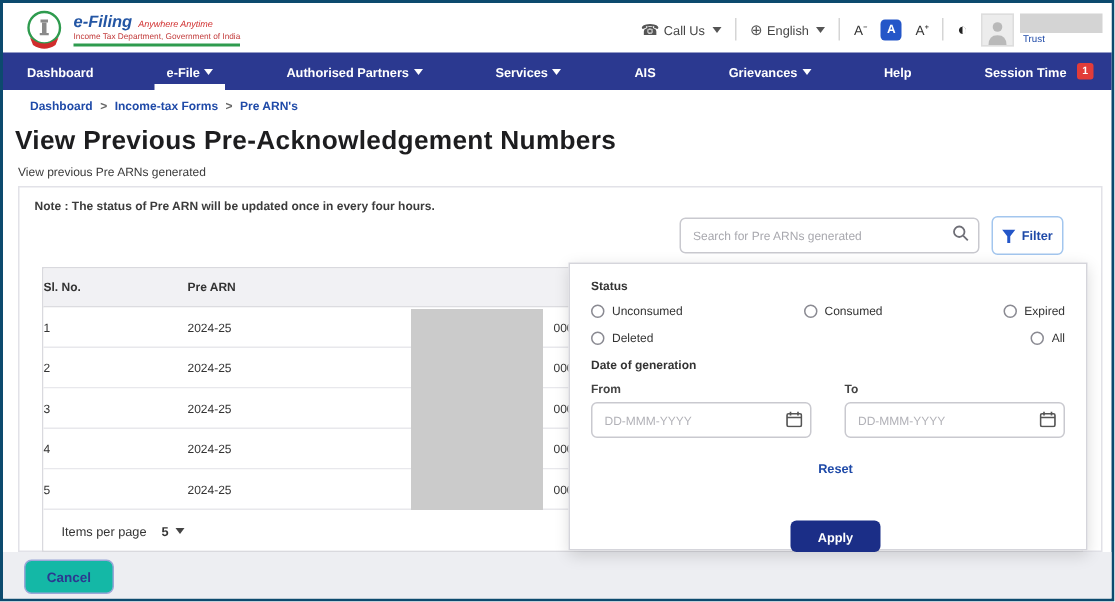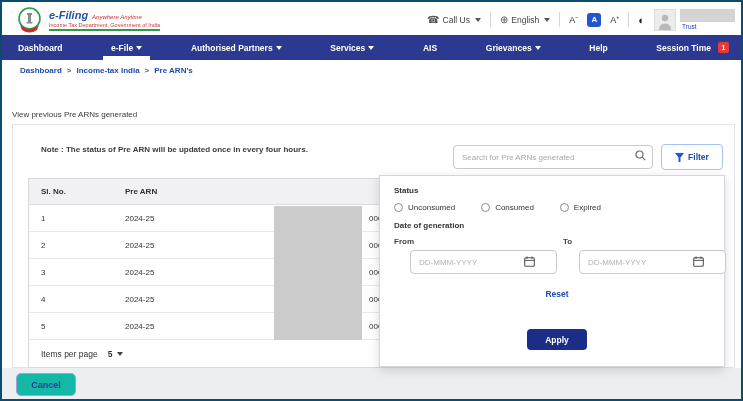--- a/index.html
+++ b/index.html
@@ -39,57 +39,57 @@
   
   .breadcrumb { position:absolute; top:64px; left:18px; display:flex; gap:5px; font-size:8px; font-weight:bold; color:#1f4aa8; }
   .crumb { cursor:pointer; }
   .crumb-sep { color:#666; }
   .crumb-current { color:#1f4aa8; }
   .page-title { position:absolute; top:81px; left:8px; font-size:17.5px; font-weight:bold; color:#1d1d1f; letter-spacing:0.2px; }
   .page-subtitle { position:absolute; top:108px; left:10px; font-size:8px; color:#3a3a3a; }
 
   
   .card { position:absolute; top:122px; left:10px; width:723px; height:244px; background:#fff; border:1px solid #e2e2e8; }
-  .note { position:absolute; top:8px; left:28px; font-size:8px; font-weight:bold; color:#3c3c3c;margin-top:12px; }
+  .note { position:absolute; top:8px; left:10px; font-size:8px; font-weight:bold; color:#3c3c3c; }
   .search-wrap { position:absolute; top:20px; left:440px; width:200px; height:24px; }
   .search-input { width:100%; height:100%; border:1px solid #c9c9cf; border-radius:4px; padding:0 20px 0 8px; font-size:8px; color:#333; font-family:"Liberation Sans",sans-serif; }
   .search-input::placeholder { color:#a8a8ae; }
   .search-icon { position:absolute; right:7px; top:5px; }
-  .filter-btn { position:absolute; top:19px; left:648px; width:62px; height:26px; background:#fff; border:1px solid #a3c6ee; border-radius:4px; color:#1f4aa8; font-weight:bold; font-size:8.5px; display:flex; align-items:center; justify-content:center; gap:4px; cursor:pointer; font-family:"Liberation Sans",sans-serif; }
+  .filter-btn { position:absolute; top:19px; left:648px; width:48px; height:26px; background:#fff; border:1px solid #a3c6ee; border-radius:4px; color:#1f4aa8; font-weight:bold; font-size:8.5px; display:flex; align-items:center; justify-content:center; gap:4px; cursor:pointer; font-family:"Liberation Sans",sans-serif; }
 
   
   .table { position:absolute; top:53px; left:15px; width:694px; height:190px; border:1px solid #d9d9de; }
   .thead { display:flex; height:26px; background:#f1f1f4; border-bottom:1px solid #dcdce0; align-items:center; font-weight:bold; font-size:8px; color:#333; }
   .trow { display:flex; height:27px; align-items:center; font-size:8px; color:#333; border-bottom:1px solid #e8e8ec; background:#fff; }
-  .c1 { width:88px; padding-left:12px; }
+  .c1 { width:88px; }
   .c2 { width:155px; padding-left:8px; }
   .c3 { flex:1; padding-left:8px; }
   .arn-visible { padding-left:89px; display:inline-block; color:#333; }
   .redaction { position:absolute; left:245px; top:27px; width:88px; height:134px; background:#cbcbcb; z-index:2; }
   .tfoot { display:flex; height:27px; align-items:center; font-size:8.5px; color:#333; padding-left:12px; gap:10px; background:#fff;text-align:center; }
   .ipp-select { display:flex; align-items:center; gap:5px; cursor:pointer; font-weight:bold; }
   .caret-dark { width:0; height:0; border-left:3px solid transparent; border-right:3px solid transparent; border-top:4px solid #444; }
 
   
   .filter-panel { position:absolute; top:173px; left:377px; width:346px; height:192px; background:#fff; border:1px solid #d5d5db; box-shadow:0 3px 10px rgba(0,0,0,0.15); z-index:5; }
   .fp-header { height:30px; display:flex; align-items:center; justify-content:space-between; padding:0 14px; border-bottom:1px solid #e4e4e8; }
   .fp-title { font-weight:bold; font-size:9px; color:#222; }
   .fp-close { font-size:13px; color:#333; cursor:pointer; line-height:1; }
   .fp-body { padding:10px 14px 0 14px; }
   .fp-label { font-size:8px; font-weight:bold; color:#333; margin-bottom:8px; }
-  .radio-row { display:flex; gap:26px; margin-bottom:9px; }
+  .radio-row { display:flex; gap:26px; margin-bottom:9px;justify-content:space-between; }
   .radio-opt { display:flex; align-items:center; gap:5px; cursor:pointer; }
   .radio-circle { width:9px; height:9px; border:1px solid #8a8a92; border-radius:50%; background:#fff; flex:none; }
   .radio-label { font-size:8px; color:#333; }
   .date-label { font-size:8px; font-weight:bold; color:#333; margin:3px 0 7px; }
   .date-cols { display:flex; gap:22px; }
   .date-col { width:155px; }
   .date-col-label { font-size:8px; font-weight:bold; color:#444; margin-bottom:4px; }
   .date-wrap { position:relative; width:100%; height:24px; }
-  .date-input { width:100%; height:100%; border:1px solid #c9c9cf; border-radius:4px; padding:0 22px 0 8px; font-size:8px; color:#333; font-family:"Liberation Sans",sans-serif;margin-left:16px; }
+  .date-input { width:100%; height:100%; border:1px solid #c9c9cf; border-radius:4px; padding:0 22px 0 8px; font-size:8px; color:#333; font-family:"Liberation Sans",sans-serif; }
   .date-input::placeholder { color:#b2b2b8; }
   .cal-icon { position:absolute; right:6px; top:6px; }
   .fp-actions { display:flex; align-items:center; gap:30px; margin-top:15px; padding-left:10px;flex-direction:column; }
   .reset-link { font-size:8.5px; font-weight:bold; color:#1f4aa8; cursor:pointer; }
   .apply-btn { width:60px; height:21px; background:#1b2e87; color:#fff; border:none; border-radius:4px; font-size:8.5px; font-weight:bold; cursor:pointer; font-family:"Liberation Sans",sans-serif; }
 
   
   .bottom-strip { position:absolute; top:366px; left:0; width:743px; height:35px; background:#edeef2; }
   .cancel-btn { position:absolute; top:371px; left:14px; width:60px; height:23px; background:#14b8a6; border:1px solid #9aa6d8; border-radius:5px; color:#2b3990; font-weight:bold; font-size:9px; cursor:pointer; font-family:"Liberation Sans",sans-serif; }
 </style>
@@ -177,25 +177,26 @@
     </div>
     <div class="nav-item">
       <span>Session Time</span>
       <span class="badge">1</span>
     </div>
   </div>
 
   <div class="breadcrumb">
     <span class="crumb">Dashboard</span>
     <span class="crumb-sep">&gt;</span>
-    <span class="crumb">Income-tax India</span>
+    <span class="crumb">Income-tax Forms</span>
     <span class="crumb-sep">&gt;</span>
     <span class="crumb-current">Pre ARN's</span>
   </div>
 
+  <div class="page-title">View Previous Pre-Acknowledgement Numbers</div>
   <div class="page-subtitle">View previous Pre ARNs generated</div>
 
   <div class="card">
     <div class="note">Note : The status of Pre ARN will be updated once in every four hours.</div>
 
     <div class="search-wrap">
       <input class="search-input" type="text" placeholder="Search for Pre ARNs generated" style="">
       <svg class="search-icon" width="11" height="11" viewBox="0 0 11 11">
         <circle cx="4.5" cy="4.5" r="3.5" fill="none" stroke="#6e6e76" stroke-width="1.2"></circle>
         <line x1="7.2" y1="7.2" x2="10.2" y2="10.2" stroke="#6e6e76" stroke-width="1.2"></line>
@@ -258,20 +259,30 @@
           <span class="radio-circle"></span>
           <span class="radio-label">Unconsumed</span>
         </span>
         <span class="radio-opt">
           <span class="radio-circle"></span>
           <span class="radio-label">Consumed</span>
         </span>
         <span class="radio-opt">
           <span class="radio-circle"></span>
           <span class="radio-label">Expired</span>
+        </span>
+      </div>
+      <div class="radio-row">
+        <span class="radio-opt">
+          <span class="radio-circle"></span>
+          <span class="radio-label">Deleted</span>
+        </span>
+        <span class="radio-opt">
+          <span class="radio-circle"></span>
+          <span class="radio-label">All</span>
         </span>
       </div>
       <div class="date-label">Date of generation</div>
       <div class="date-cols">
         <div class="date-col">
           <div class="date-col-label">From</div>
           <div class="date-wrap">
             <input class="date-input" type="text" placeholder="DD-MMM-YYYY" style="">
             <svg class="cal-icon" width="11" height="11" viewBox="0 0 11 11">
               <rect x="0.7" y="1.8" width="9.6" height="8.5" rx="1" fill="none" stroke="#555" stroke-width="1.1"></rect>

